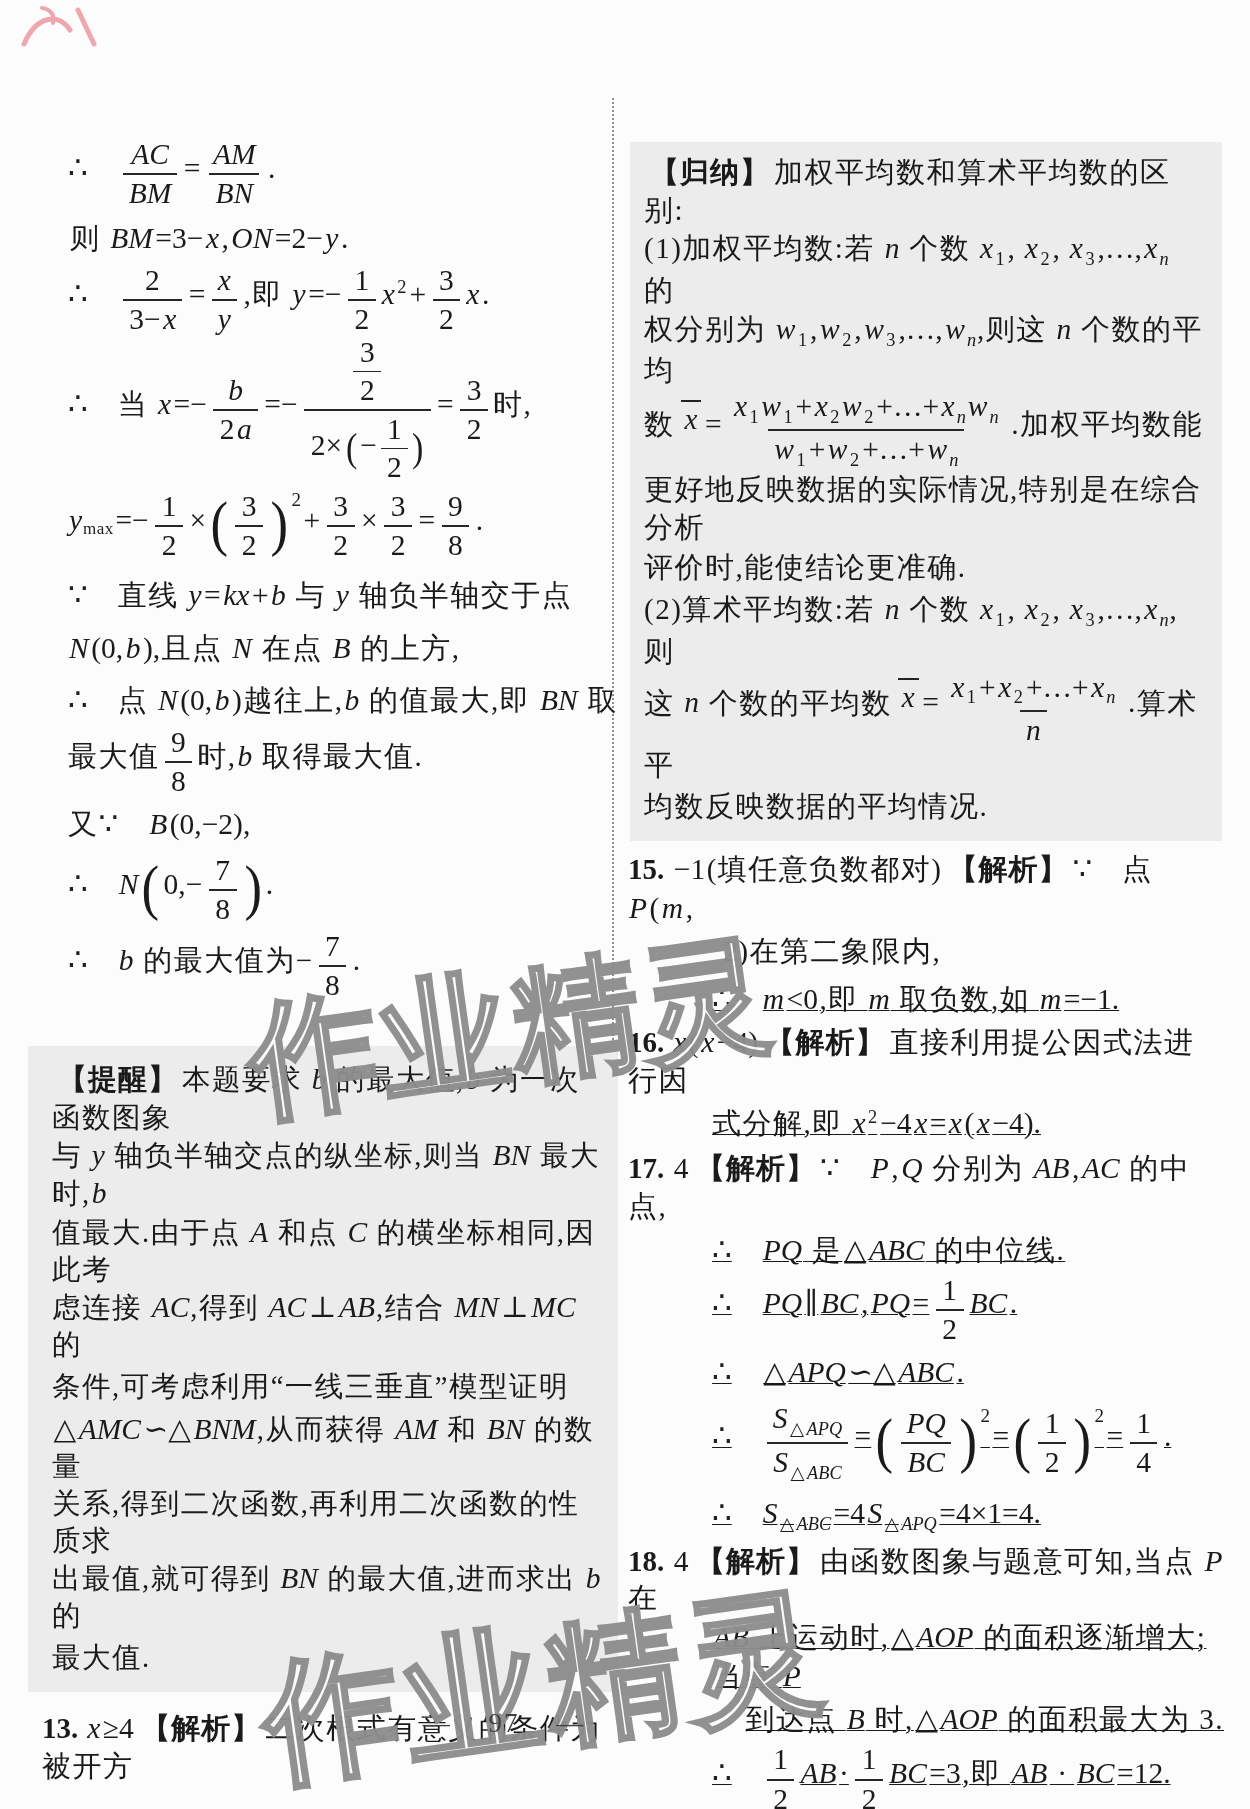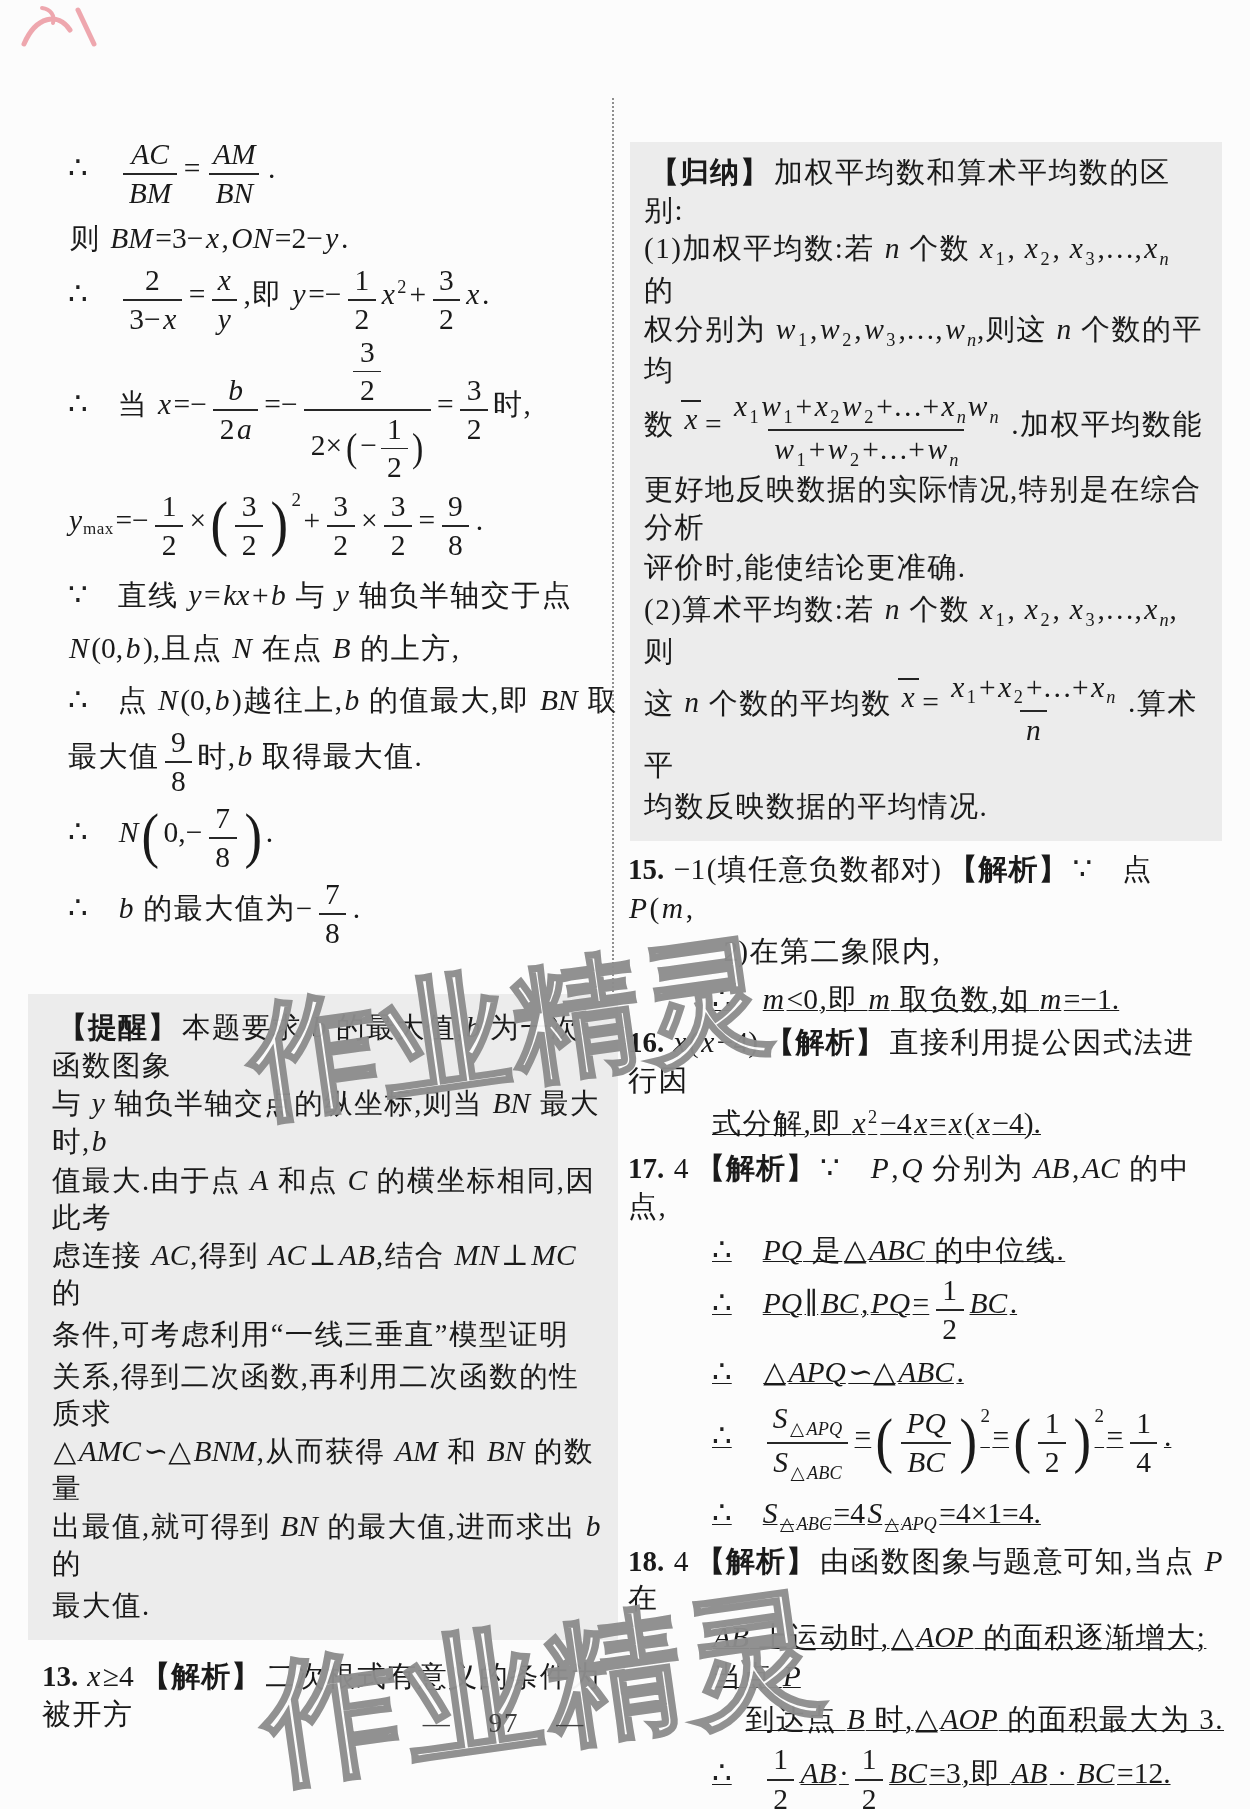--- a/index.html
+++ b/index.html
@@ -134,20 +134,23 @@
       </div>
       <div class="ln body" style="min-height: 52px;">
         <span class="in"><span class="sym">∴</span><span class="cjk">点 </span><span class="mx"><i>N</i><span class="op">(0,</span><i>b</i><span class="op">)</span></span><span class="cjk">越往上,</span><span class="mx"><i>b</i></span><span class="cjk"> 的值最大,即 </span><span class="mx"><i>BN</i></span><span class="cjk"> 取</span></span>
       </div>
       <div class="ln body" style="min-height: 66px;">
         <span class="in"><span class="cjk">最大值</span><span class="f">
             <span class="fn"><span class="mx"><span class="op">9</span></span></span>
             <span class="fd"><span class="mx"><span class="op">8</span></span></span>
           </span><span class="cjk">时,</span><span class="mx"><i>b</i></span><span class="cjk"> 取得最大值.</span></span>
       </div>
+      <div class="ln body" style="min-height: 52px;">
+        <span class="in"><span class="cjk">又</span><span class="sym">∵</span><span class="mx"><i>B</i><span class="op">(0,−2),</span></span></span>
+      </div>
       <div class="ln body" style="min-height: 80px;">
         <span class="in"><span class="sym">∴</span><span class="mx"><i>N</i></span><span class="bp">(</span><span class="mx"><span class="op">0,−</span></span><span class="f">
             <span class="fn"><span class="mx"><span class="op">7</span></span></span>
             <span class="fd"><span class="mx"><span class="op">8</span></span></span>
           </span><span class="bp">)</span><span class="mx"><span class="op">.</span></span></span>
       </div>
       <div class="ln body" style="min-height: 64px;">
         <span class="in"><span class="sym">∴</span><span class="mx"><i>b</i></span><span class="cjk"> 的最大值为−</span><span class="f">
             <span class="fn"><span class="mx"><span class="op">7</span></span></span>
             <span class="fd"><span class="mx"><span class="op">8</span></span></span>
@@ -163,24 +166,24 @@
         <div class="ln " style="min-height: 46px;">
           <span class="in"><span class="cjk">值最大.由于点 </span><span class="mx"><i>A</i></span><span class="cjk"> 和点 </span><span class="mx"><i>C</i></span><span class="cjk"> 的横坐标相同,因此考</span></span>
         </div>
         <div class="ln " style="min-height: 46px;">
           <span class="in"><span class="cjk">虑连接 </span><span class="mx"><i>AC</i></span><span class="cjk">,得到 </span><span class="mx"><i>AC</i><span class="op">⊥</span><i>AB</i></span><span class="cjk">,结合 </span><span class="mx"><i>MN</i><span class="op">⊥</span><i>MC</i></span><span class="cjk"> 的</span></span>
         </div>
         <div class="ln " style="min-height: 46px;">
           <span class="in"><span class="cjk">条件,可考虑利用“一线三垂直”模型证明</span></span>
         </div>
         <div class="ln " style="min-height: 46px;">
+          <span class="in"><span class="mx"><span class="op">△</span><i>AMC</i><span class="op">∽△</span><i>BNM</i></span><span class="cjk">,从而获得 </span><span class="mx"><i>AM</i></span><span class="cjk"> 和 </span><span class="mx"><i>BN</i></span><span class="cjk"> 的数量</span></span>
+        </div>
+        <div class="ln " style="min-height: 46px;">
           <span class="in"><span class="cjk">关系,得到二次函数,再利用二次函数的性质求</span></span>
-        </div>
-        <div class="ln " style="min-height: 46px;">
-          <span class="in"><span class="mx"><span class="op">△</span><i>AMC</i><span class="op">∽△</span><i>BNM</i></span><span class="cjk">,从而获得 </span><span class="mx"><i>AM</i></span><span class="cjk"> 和 </span><span class="mx"><i>BN</i></span><span class="cjk"> 的数量</span></span>
         </div>
         <div class="ln " style="min-height: 46px;">
           <span class="in"><span class="cjk">出最值,就可得到 </span><span class="mx"><i>BN</i></span><span class="cjk"> 的最大值,进而求出 </span><span class="mx"><i>b</i></span><span class="cjk"> 的</span></span>
         </div>
         <div class="ln " style="min-height: 46px;">
           <span class="in"><span class="cjk">最大值.</span></span>
         </div>
       </div>
       <div class="ln item" style="min-height: 54px;">
         <span class="in"><span class="numb">13.</span><span class="mx"><i>x</i><span class="op">≥4</span></span><span class="lbl">【解析】</span><span class="cjk">二次根式有意义的条件为被开方</span></span>

